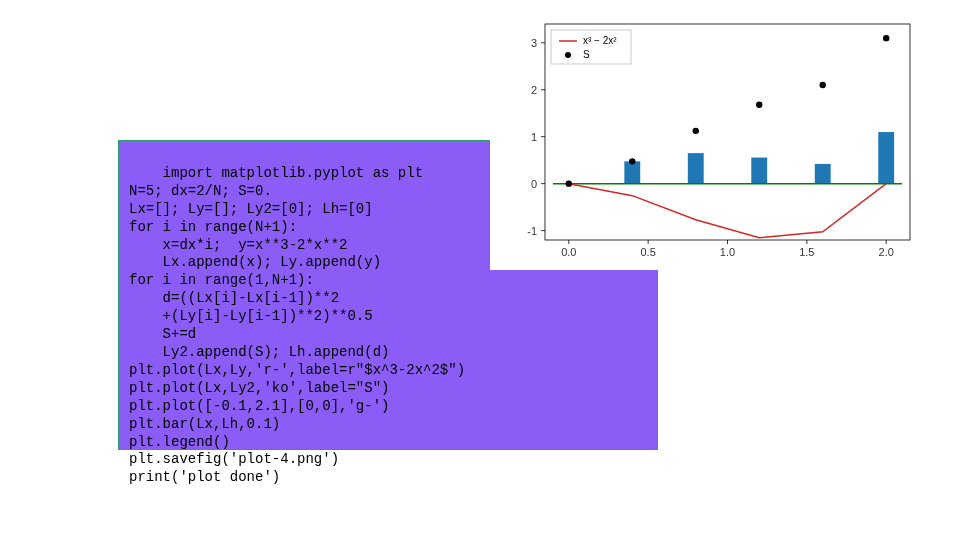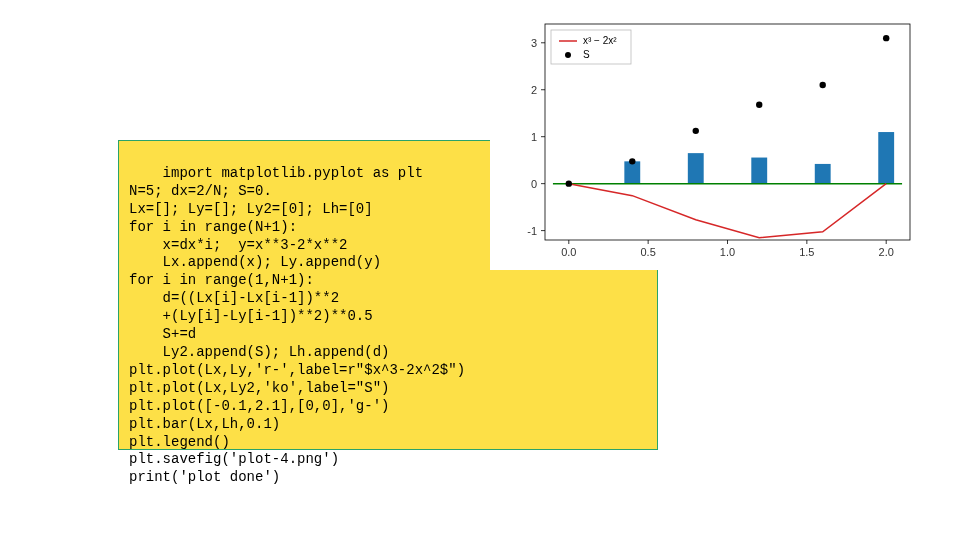--- a/index.html
+++ b/index.html
@@ -1,19 +1,19 @@
 <!DOCTYPE html>
 <html><head>
 <meta charset="utf-8">
 <style>
   html,body{margin:0;padding:0;width:960px;height:540px;background:#fff;font-family:sans-serif}
   .stage{position:relative;width:960px;height:540px}
   .codebox{
     position:absolute;left:118px;top:140px;width:540px;height:310px;
-    border:1px solid #2aa36a;background:#fde047;box-sizing:border-box;
+    border:1px solid #2aa36a;background:#8b5cf6;box-sizing:border-box;
     padding:6px 10px;font-family:"Courier New",monospace;font-size:14px;
     line-height:1.28;white-space:pre;color:#000;
   }
   .plot{
     position:absolute;left:490px;top:10px;width:430px;height:260px;
     background:#fff;
   }
   .plot svg{display:block}
 </style>
 </head>

